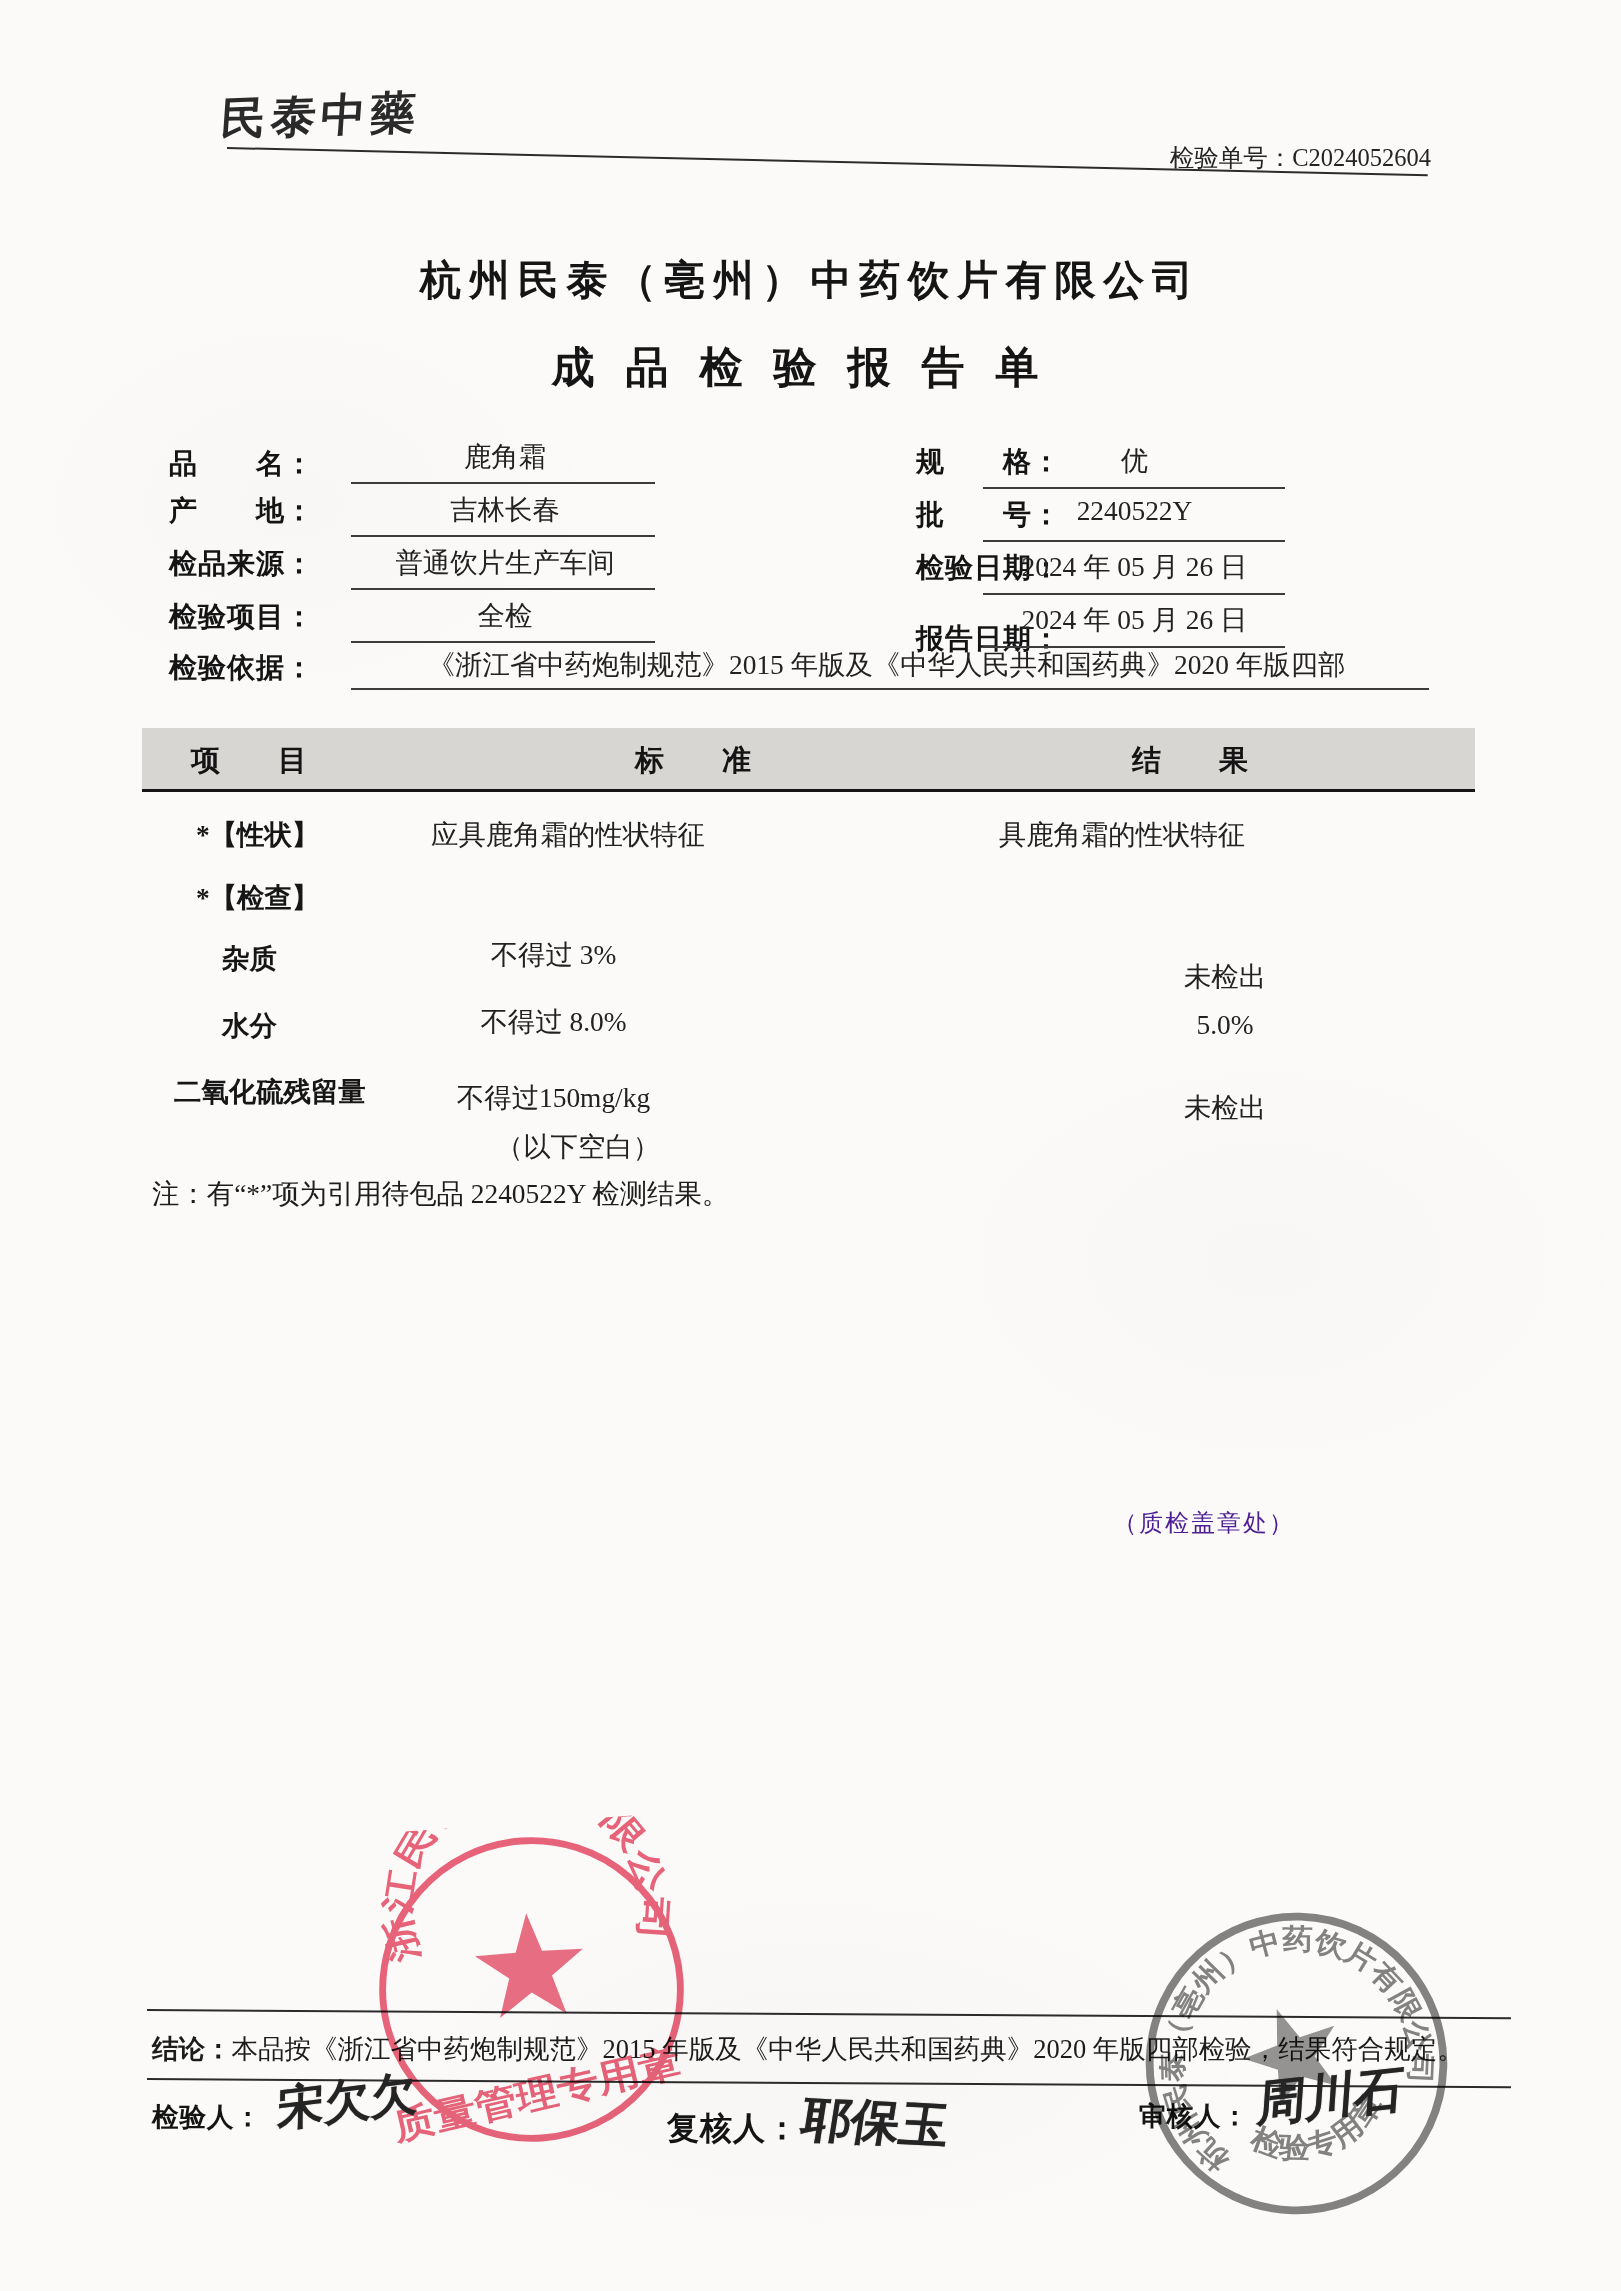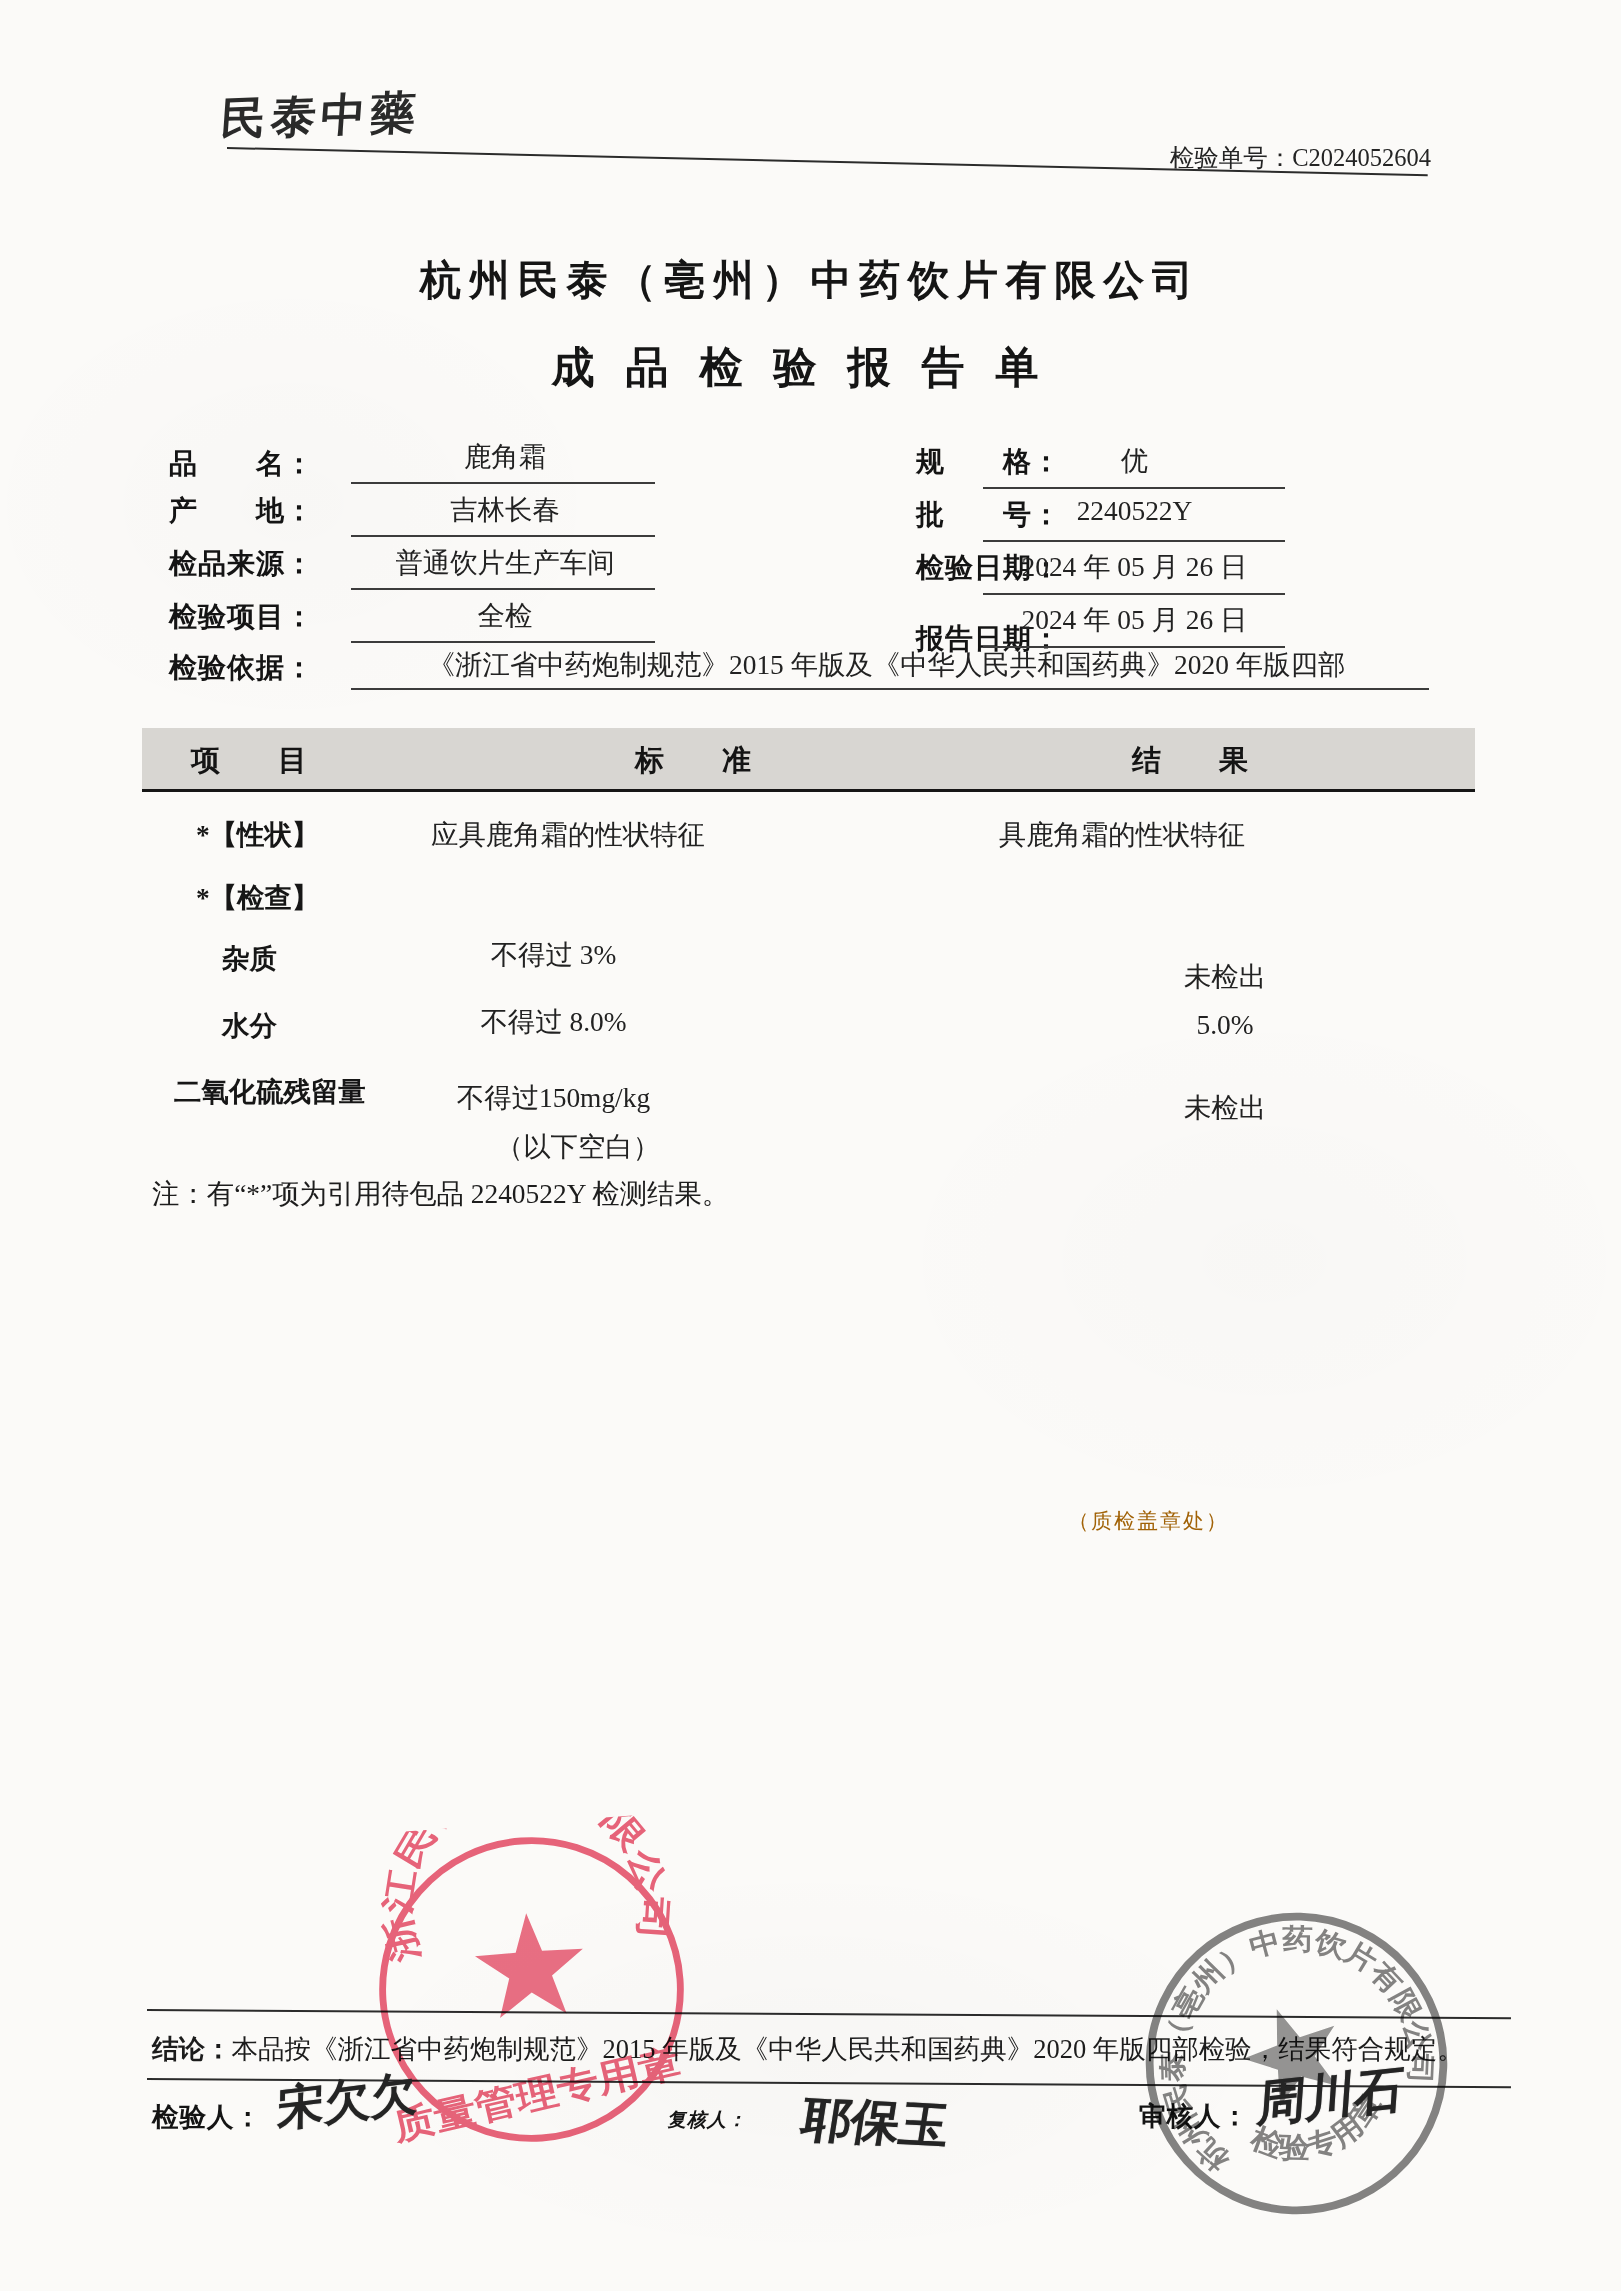--- a/index.html
+++ b/index.html
@@ -97,34 +97,34 @@
 <div class="abs cell" style="left:1039px;top:1010px;width:372px;text-align:center;">5.0%</div>
 
 <div class="abs cell item" style="left:174px;top:1074px;">二氧化硫残留量</div>
 <div class="abs cell" style="left:372px;top:1080px;width:363px;text-align:center;">不得过150mg/kg</div>
 <div class="abs cell" style="left:1039px;top:1090px;width:372px;text-align:center;">未检出</div>
 
 <div class="abs cell" style="left:372px;top:1129px;width:412px;text-align:center;">（以下空白）</div>
 
 <div class="abs" style="left:152px;top:1176px;font-size:27.4px;color:#1d1d1d;">注：有“*”项为引用待包品 2240522Y 检测结果。</div>
 
-<div class="abs" style="left:1068px;top:1507px;font-size:21px;letter-spacing:2px;color:#a16207;">（质检盖章处）</div>
+<div class="abs" style="left:1113px;top:1507px;font-size:24px;letter-spacing:2px;color:#4c1d95;">（质检盖章处）</div>
 
 <div class="abs hline" style="left:147px;top:2009px;width:1364px;transform:rotate(0.35deg);transform-origin:left center;"></div>
 
 <div class="abs" style="left:152px;top:2031px;width:1364px;font-size:26.5px;white-space:nowrap;color:#1c1c1c;">
   <span style="font-weight:bold;">结论：</span><span>本品按《浙江省中药炮制规范》2015 年版及《中华人民共和国药典》2020 年版四部检验，结果符合规定。</span>
 </div>
 
 <div class="abs hline" style="left:147px;top:2078px;width:1364px;transform:rotate(0.35deg);transform-origin:left center;"></div>
 
 <div class="abs lbl" style="left:152px;top:2099px;font-size:26.5px;">检验人：</div>
 <div class="abs sig" style="left:277px;top:2070px;font-size:47px;z-index:12;transform:rotate(-7deg) skewX(-8deg);">宋欠欠</div>
 
-<div class="abs lbl" style="left:667px;top:2107px;font-size:19px;font-style:italic;">复核人：</div>
+<div class="abs lbl" style="left:667px;top:2107px;font-size:32px;">复核人：</div>
 <div class="abs sig" style="left:802px;top:2090px;font-size:49px;z-index:12;transform:rotate(3deg) skewX(-6deg);">耶保玉</div>
 
 <div class="abs lbl" style="left:1139px;top:2098px;font-size:26.5px;">审核人：</div>
 <div class="abs sig" style="left:1257px;top:2064px;font-size:49px;z-index:12;transform:rotate(-6deg) skewX(-10deg);">周川石</div>
 
 <svg class="abs stamp" style="left:365px;top:1823px;z-index:8;transform:rotate(-4deg);" width="333" height="333" viewBox="0 0 340 340">
   <circle cx="170" cy="170" r="152" fill="none" stroke="#e8546e" stroke-width="7"></circle>
   <polygon fill="#e8546e" opacity="0.92" points="170,92 183.5,131.4 225.2,132.1 191.9,157.1 204.1,196.9 170,173 135.9,196.9 148.1,157.1 114.8,132.1 156.5,131.4"></polygon>
   <defs>
     <path id="redArc" d="M 59.1 129.7 A 118 118 0 1 1 280.9 129.7" fill="none"></path>

